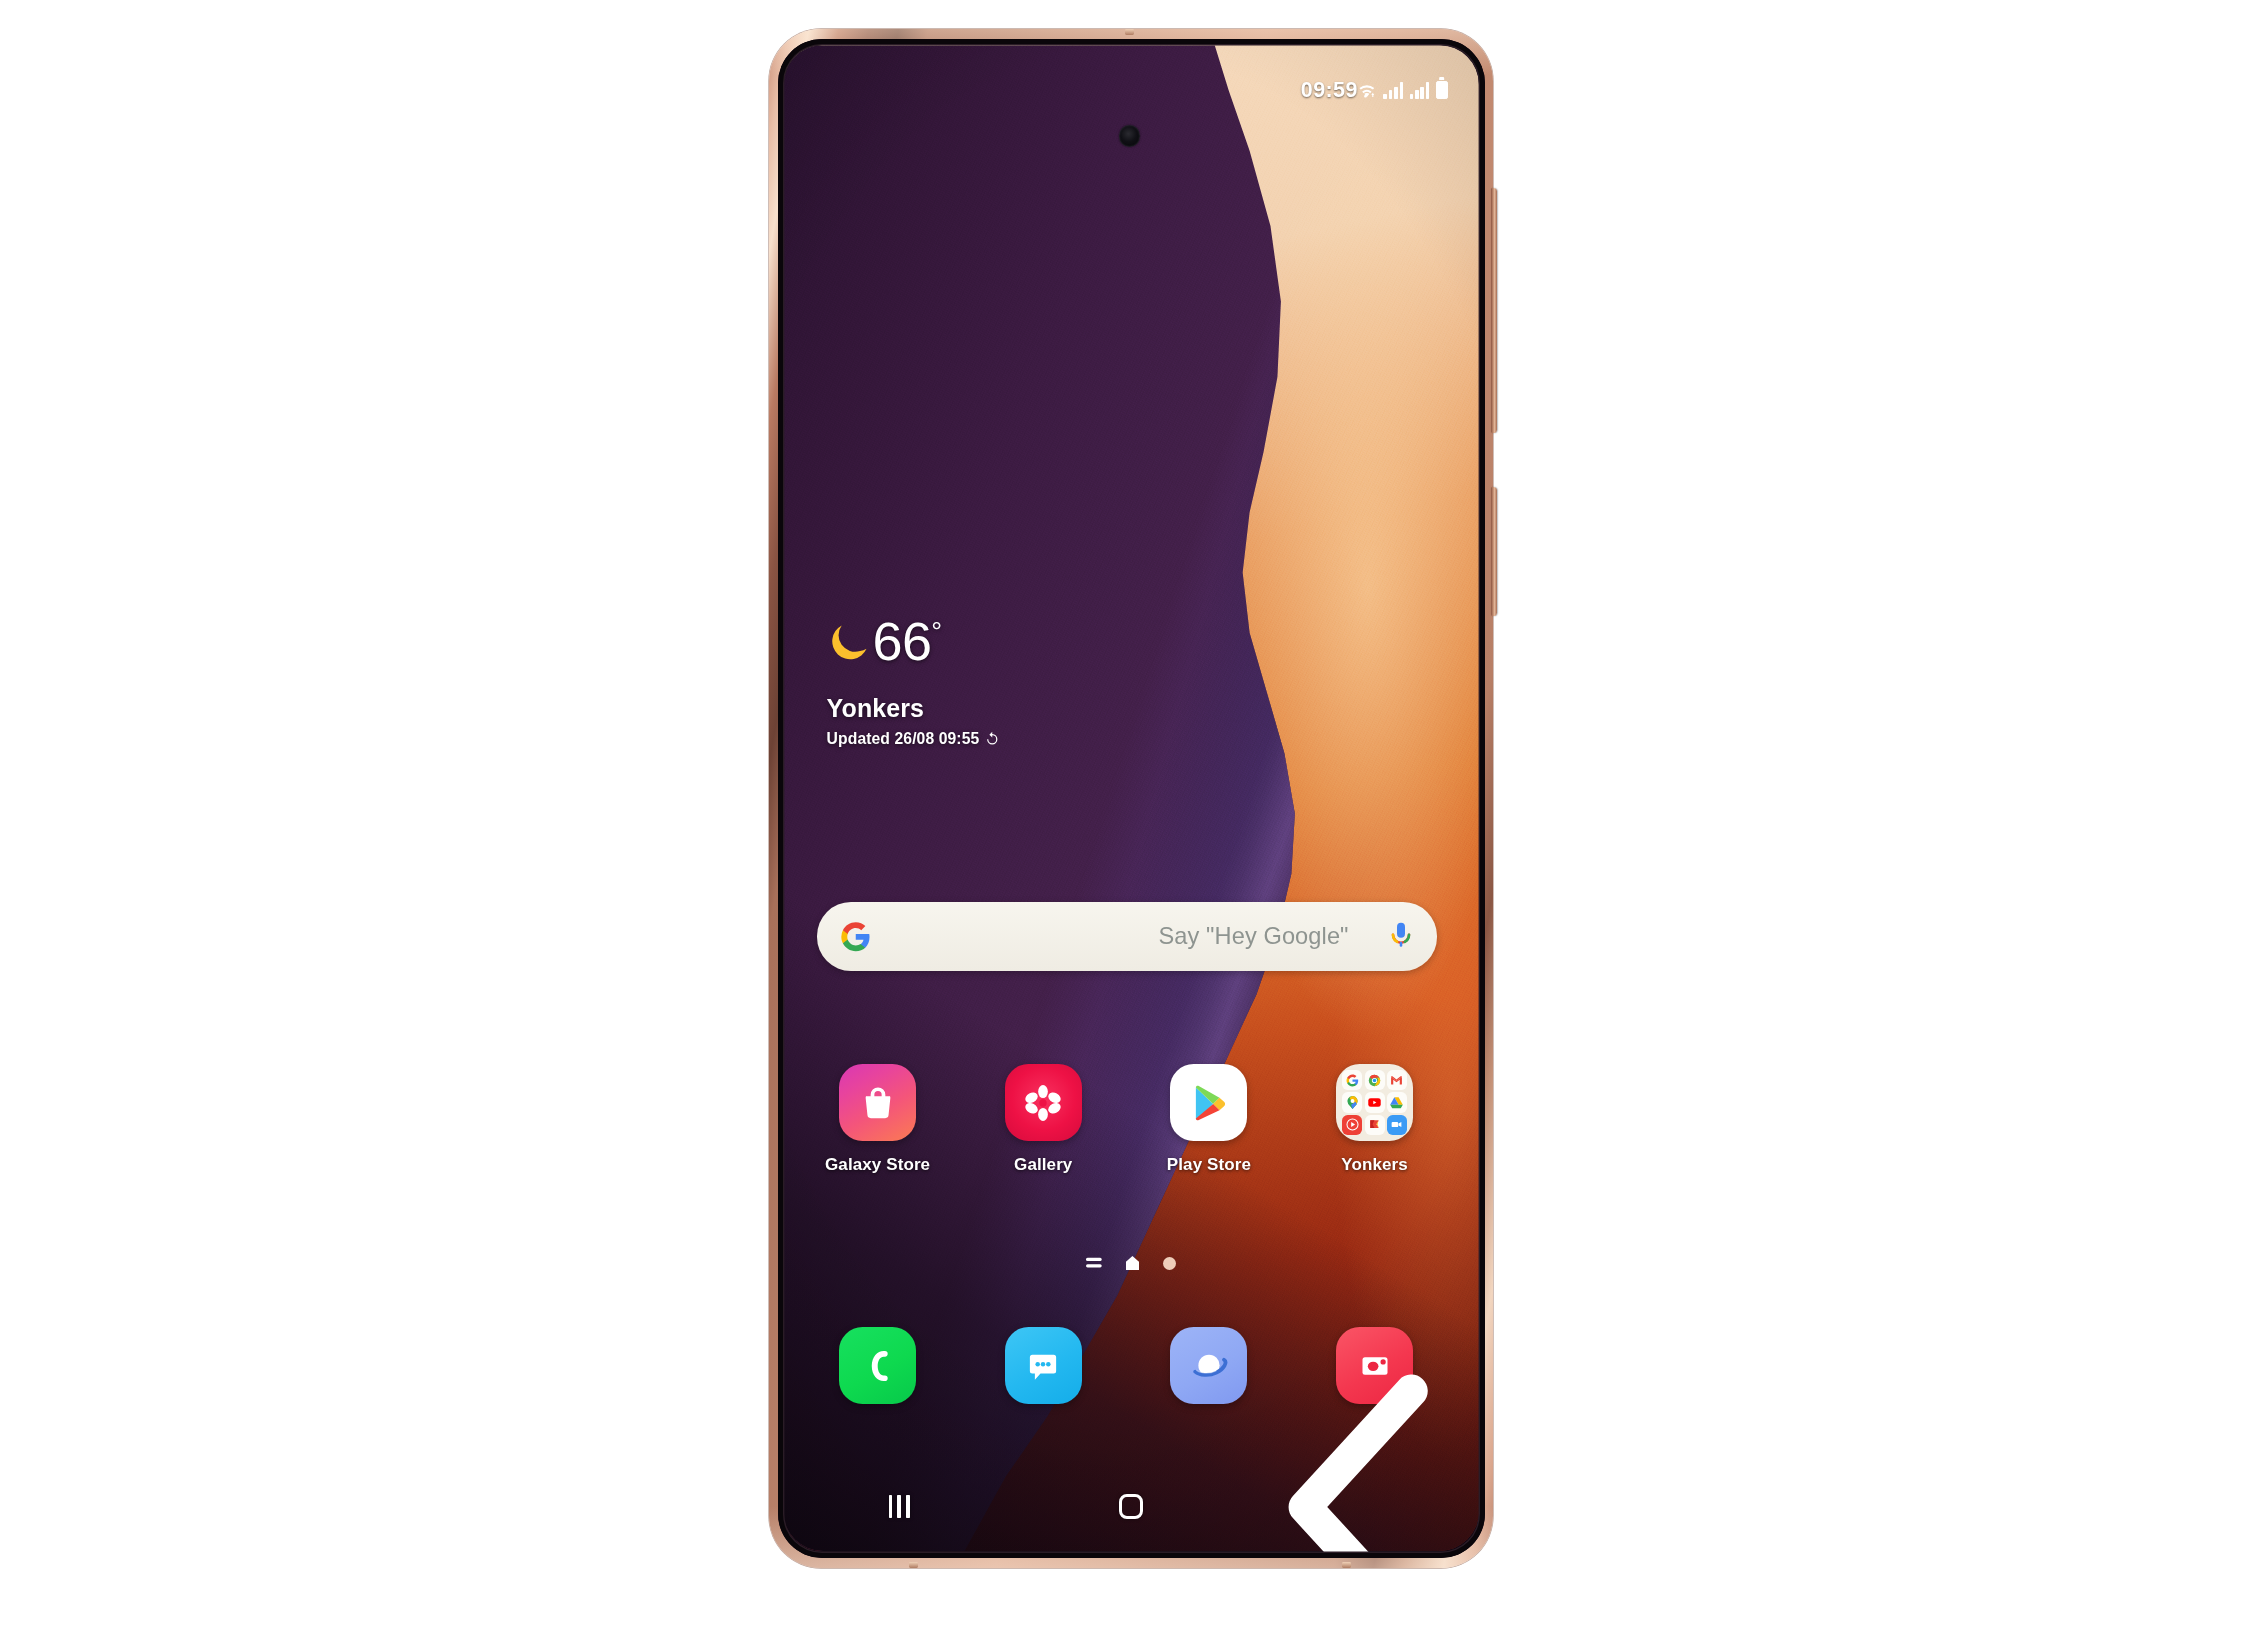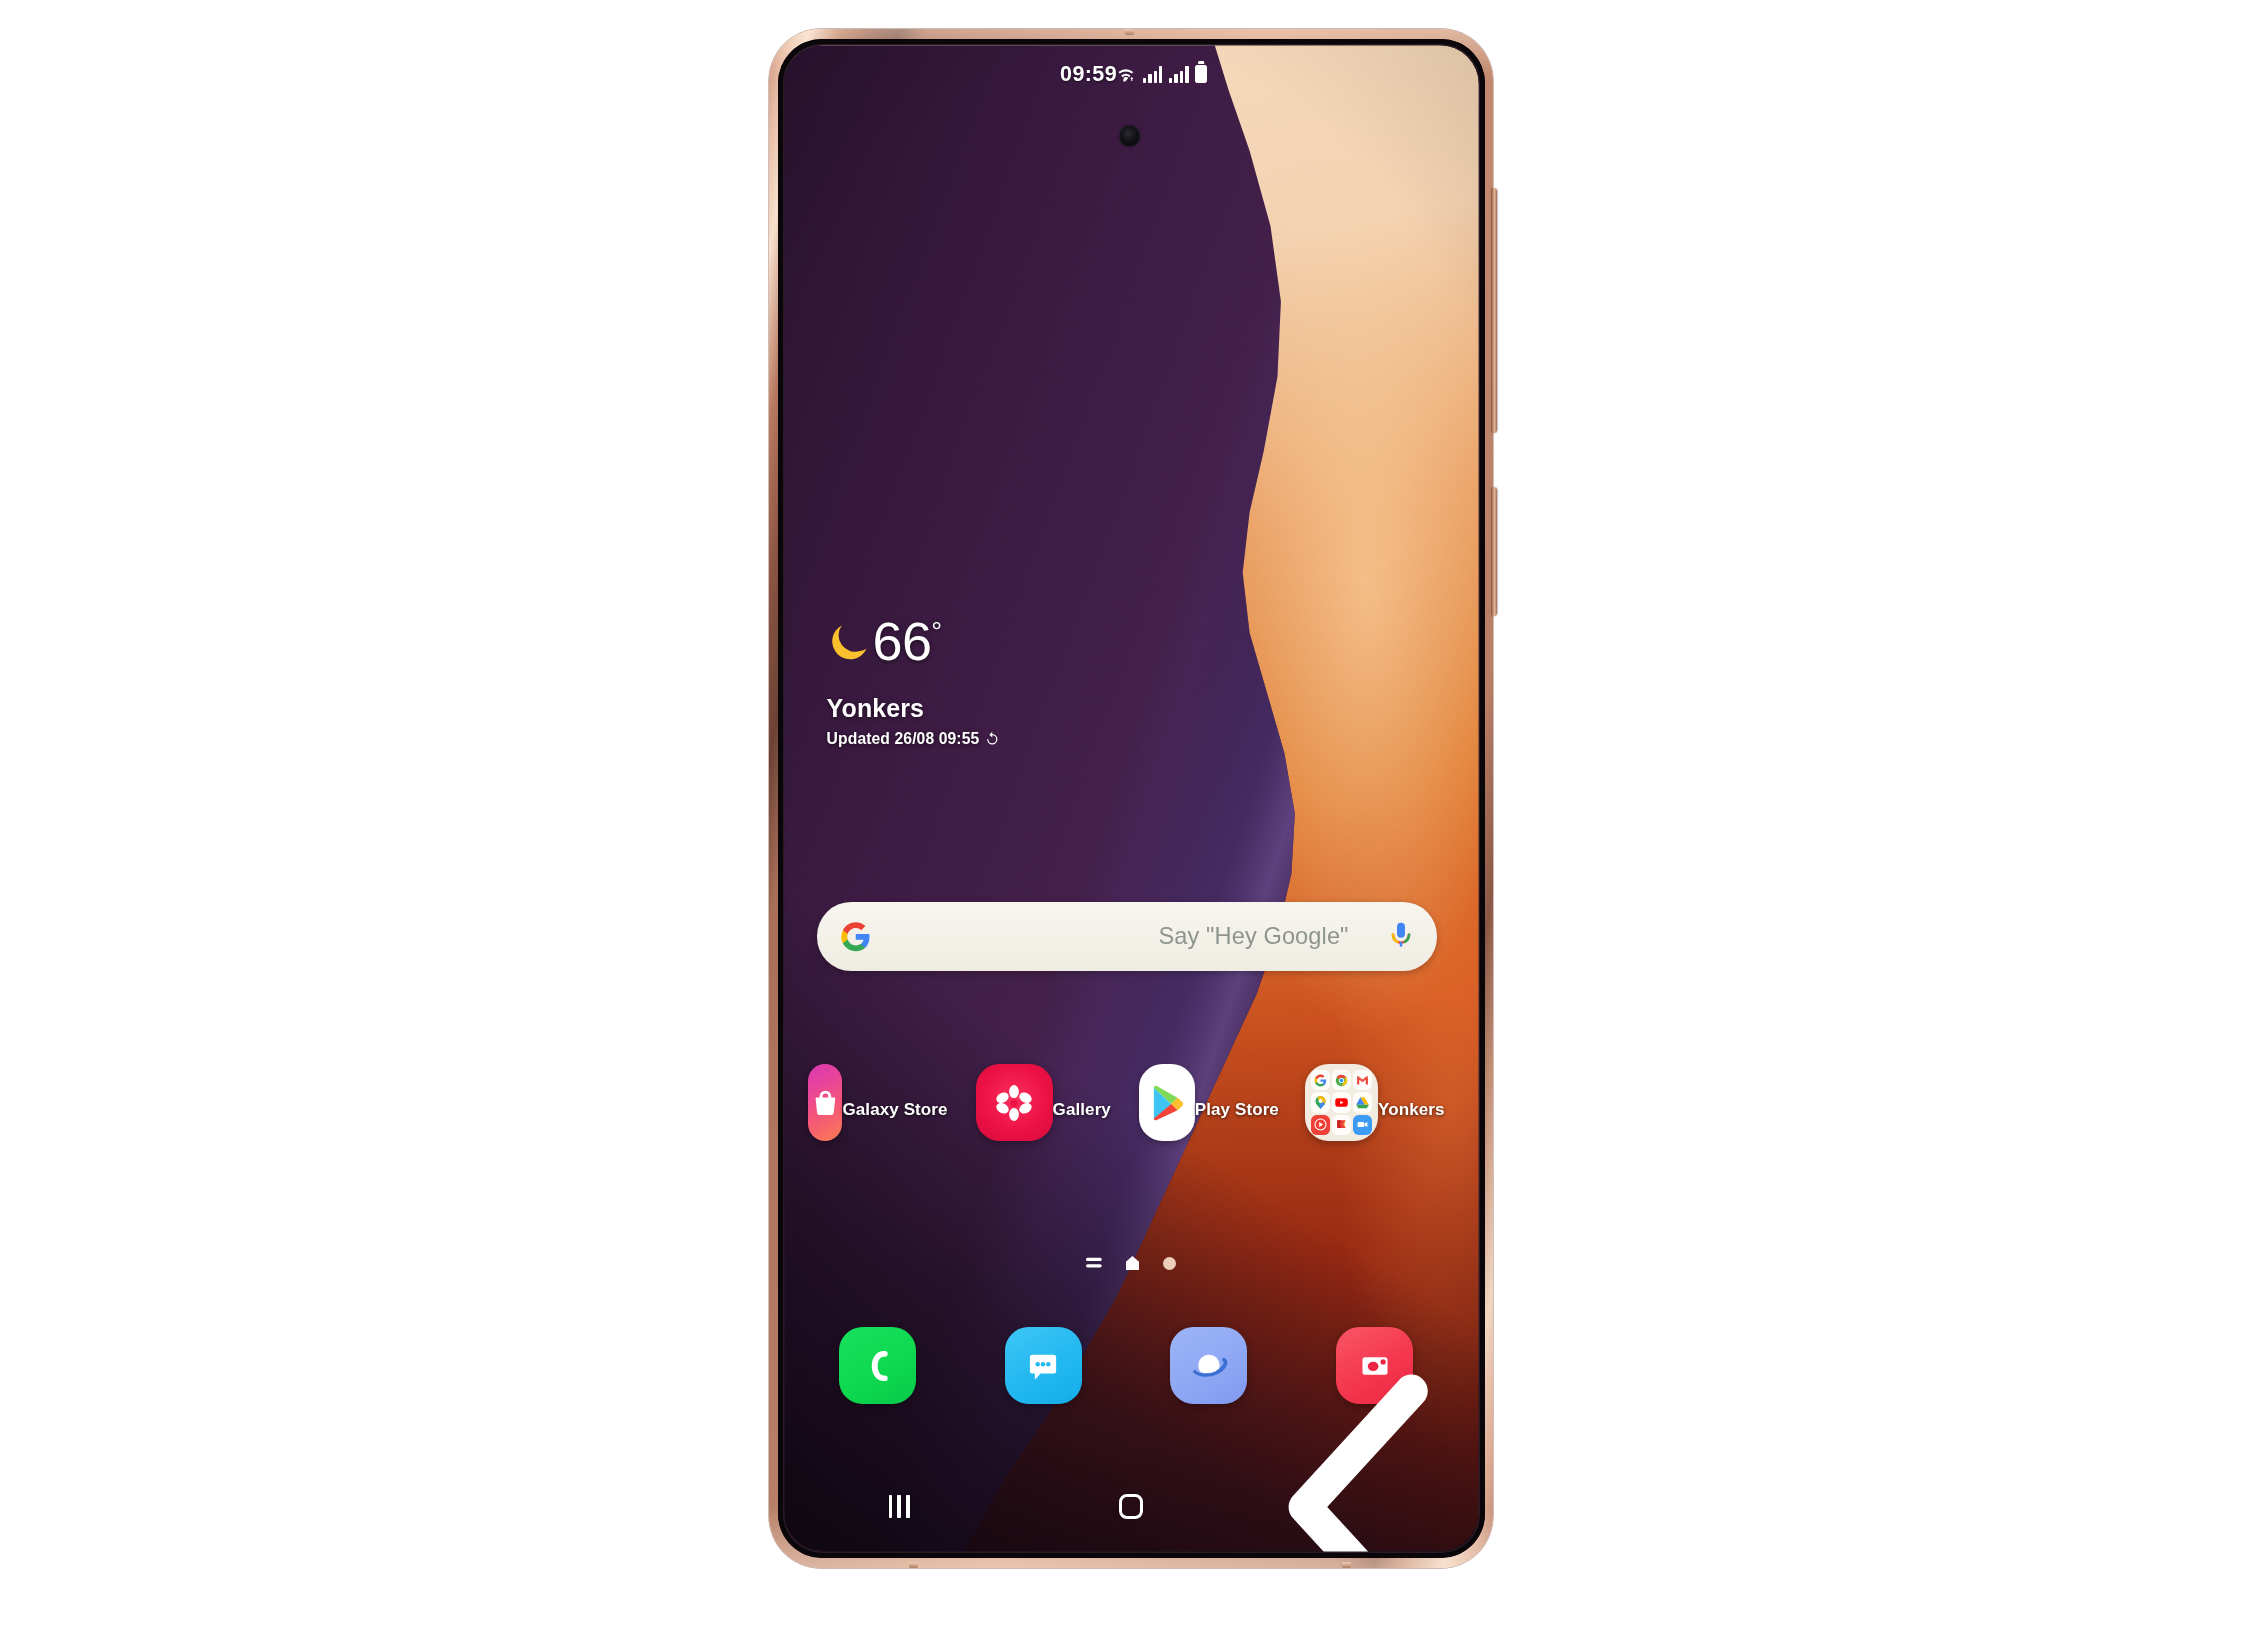--- a/index.html
+++ b/index.html
@@ -174,24 +174,24 @@
     width: 21.5px; height: 21.5px;
     border-radius: 50%;
     background: radial-gradient(circle at 45% 40%, #2a2a30 0%, #101015 45%, #050507 100%);
     box-shadow: inset 0 0 2.1px rgba(120,120,140,.4), 0 0 2.1px rgba(0,0,0,.6);
     z-index: 30;
   }
 
   
   #status-bar {
     position: absolute;
-    left: 5.7px; top: 2px;
+    left: 5.7px; top: 18px;
     width: 696px; height: 66px;
     display: flex; align-items: center;
-    justify-content: center;
+    justify-content: flex-end;
     padding: 0 31.5px 0 36px;
     z-index: 25;
   }
   #status-time {
     color: #fff; font-size: 21.5px; font-weight: 700;
     letter-spacing: 0.4px;
     text-shadow: 0 0.7px 2.1px rgba(0,0,0,.55);
   }
   #status-icons { display: flex; align-items: center; gap: 6.4px; }
   .sig-bars { display: flex; align-items: flex-end; gap: 1.8px; height: 17px; }
@@ -263,21 +263,21 @@
   
   #app-grid {
     position: absolute;
     left: 30px; top: 1025px;
     width: 637px;
     display: flex; justify-content: space-between;
     z-index: 25;
   }
   .app-cell {
     width: 140px;
-    display: flex; flex-direction: row; align-items: center; justify-content: center;
+    display: flex; flex-direction: column; align-items: center;
   }
   .app-icon-box {
     width: 77px; height: 77px;
     border-radius: 23.6px;
     display: flex; align-items: center; justify-content: center;
     box-shadow: 0 2.9px 7.2px rgba(0,0,0,.28);
     overflow: hidden;
   }
   .app-label {
     margin-top: 14.3px;

